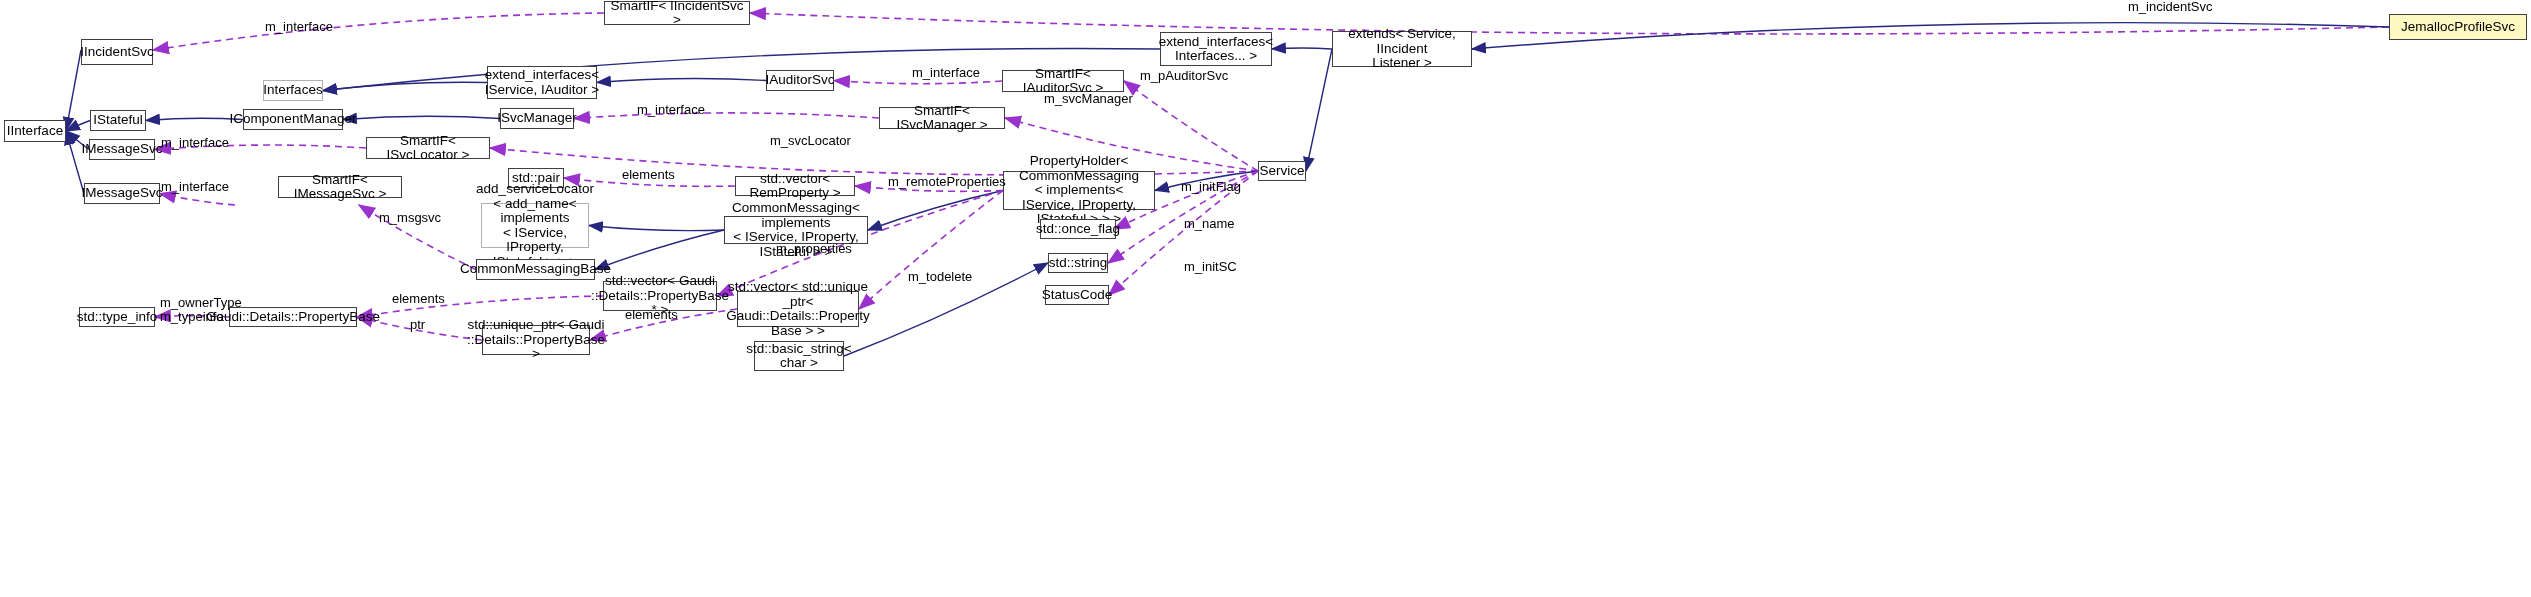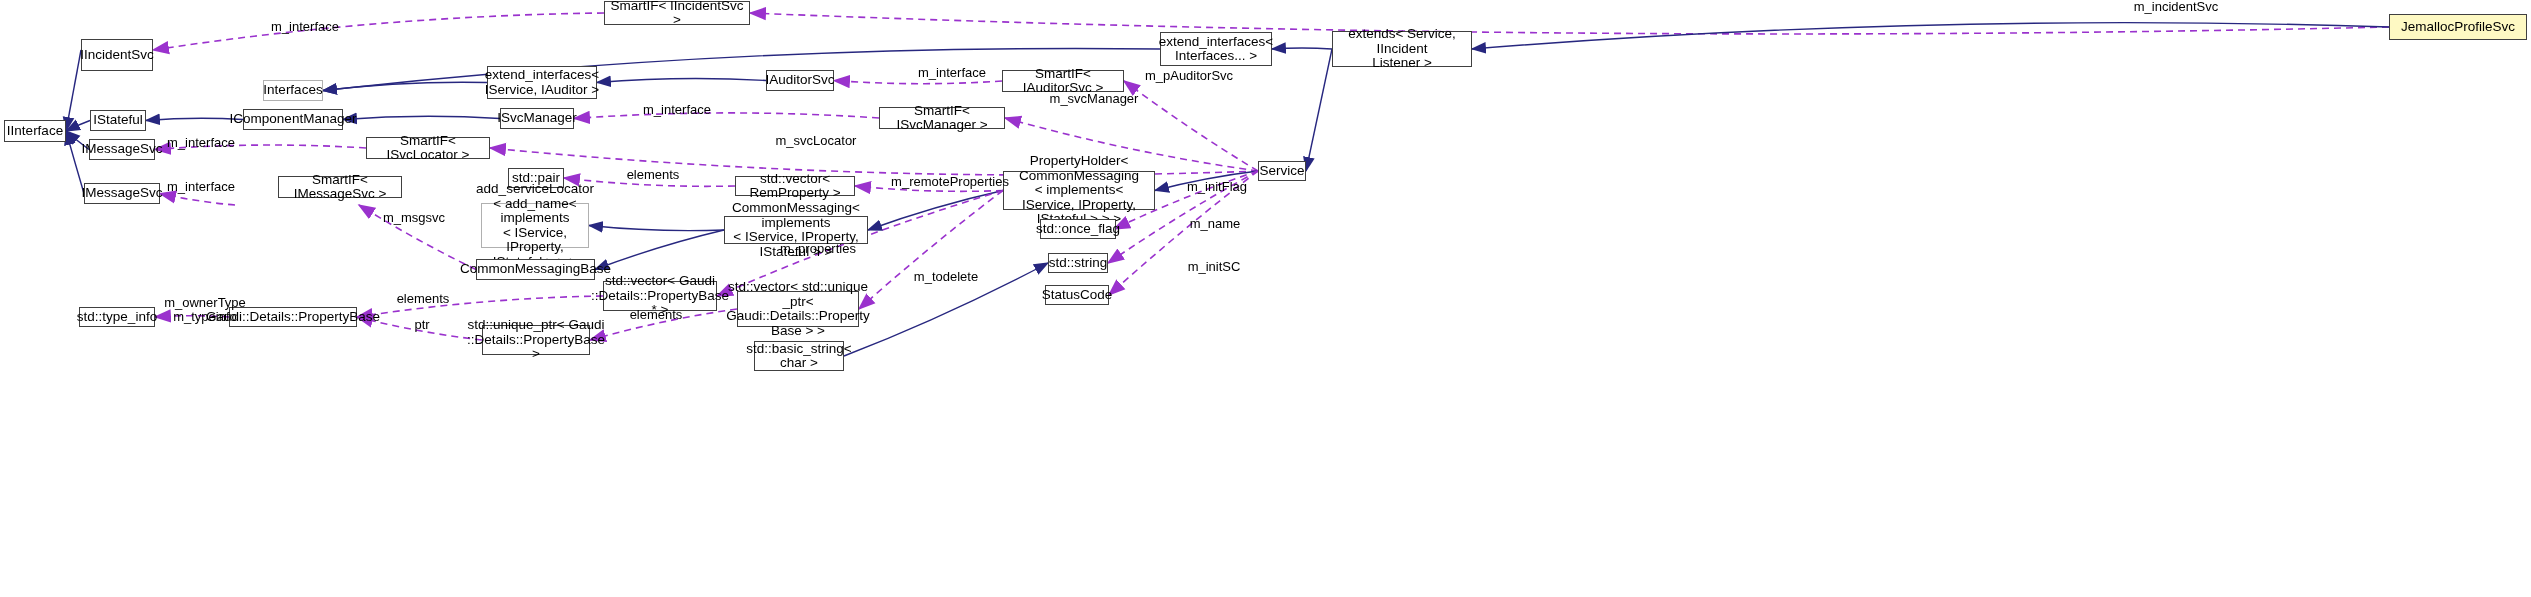--- a/index.html
+++ b/index.html
@@ -48,21 +48,20 @@
   .node.faint {
     border: 1px solid #b0b0b0;
     background: #ffffff;
   }
   .edge-label {
     position: absolute;
     font-size: 13px;
     line-height: 14px;
     color: #000000;
     white-space: pre-line;
-    text-align: center;
     z-index: 6;
     background: transparent;
   }
 </style>
 </head>
 <body>
 
 <div id="canvas">
 
   <svg id="edges" viewBox="0 0 2531 597" xmlns="http://www.w3.org/2000/svg">
@@ -117,21 +116,21 @@
       </g>
   </svg>
 
   <div id="node-layer">
       <div class="node highlight" style="left: 2389px; top: 14px; width: 138px; height: 26px;">JemallocProfileSvc</div>
       <div class="node thick" style="left: 604px; top: 1px; width: 146px; height: 24px;">SmartIF&lt; IIncidentSvc &gt;</div>
       <div class="node thick" style="left: 1332px; top: 31px; width: 140px; height: 36px;">extends&lt; Service, IIncident
 Listener &gt;</div>
       <div class="node thick" style="left: 1160px; top: 32px; width: 112px; height: 34px;">extend_interfaces&lt;
 Interfaces... &gt;</div>
-      <div class="node thick" style="left: 81px; top: 39px; width: 72px; height: 32px;">IIncidentSvc</div>
+      <div class="node thick" style="left: 81px; top: 39px; width: 72px; height: 26px;">IIncidentSvc</div>
       <div class="node faint" style="left: 263px; top: 80px; width: 60px; height: 21px;">Interfaces</div>
       <div class="node thick" style="left: 487px; top: 66px; width: 110px; height: 33px;">extend_interfaces&lt;
 IService, IAuditor &gt;</div>
       <div class="node thick" style="left: 766px; top: 70px; width: 68px; height: 21px;">IAuditorSvc</div>
       <div class="node thick" style="left: 1002px; top: 70px; width: 122px; height: 22px;">SmartIF&lt; IAuditorSvc &gt;</div>
       <div class="node thick" style="left: 90px; top: 110px; width: 56px; height: 21px;">IStateful</div>
       <div class="node thick" style="left: 243px; top: 109px; width: 100px; height: 21px;">IComponentManager</div>
       <div class="node thick" style="left: 500px; top: 108px; width: 74px; height: 21px;">ISvcManager</div>
       <div class="node thick" style="left: 879px; top: 107px; width: 126px; height: 22px; text-align: center;">SmartIF&lt; ISvcManager &gt;</div>
       <div class="node thick" style="left: 4px; top: 120px; width: 62px; height: 22px;">IInterface</div>

